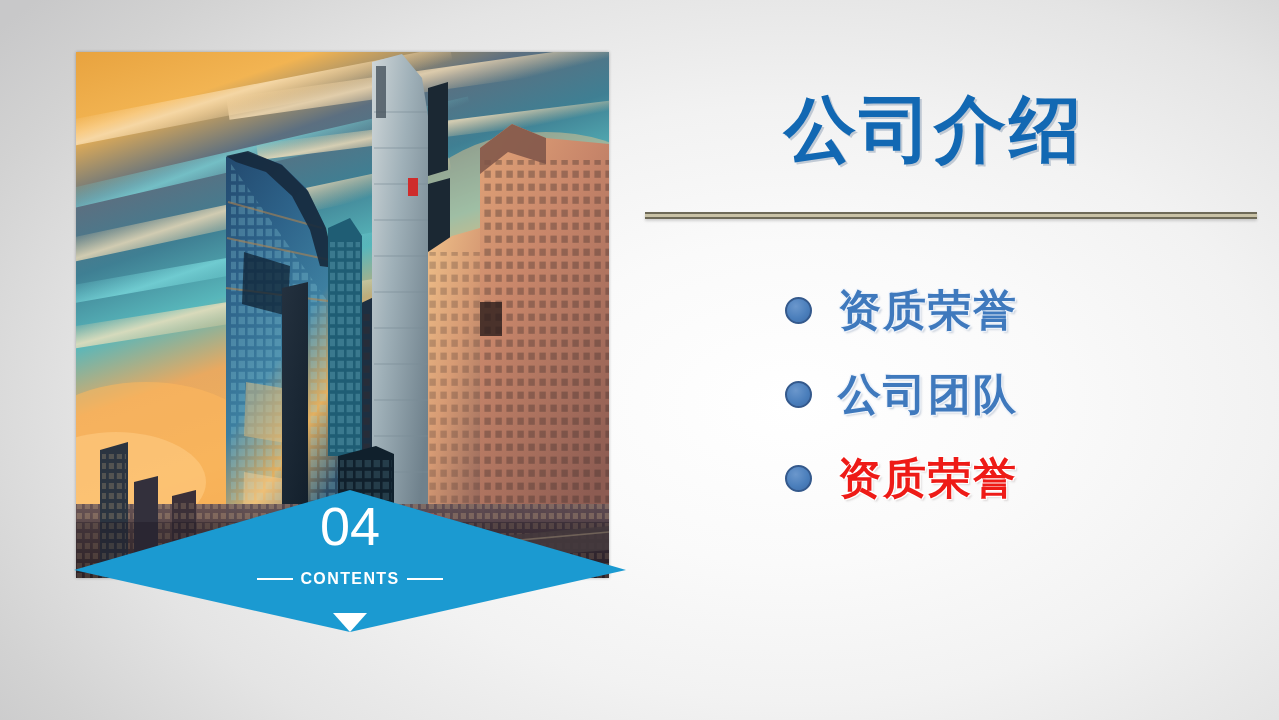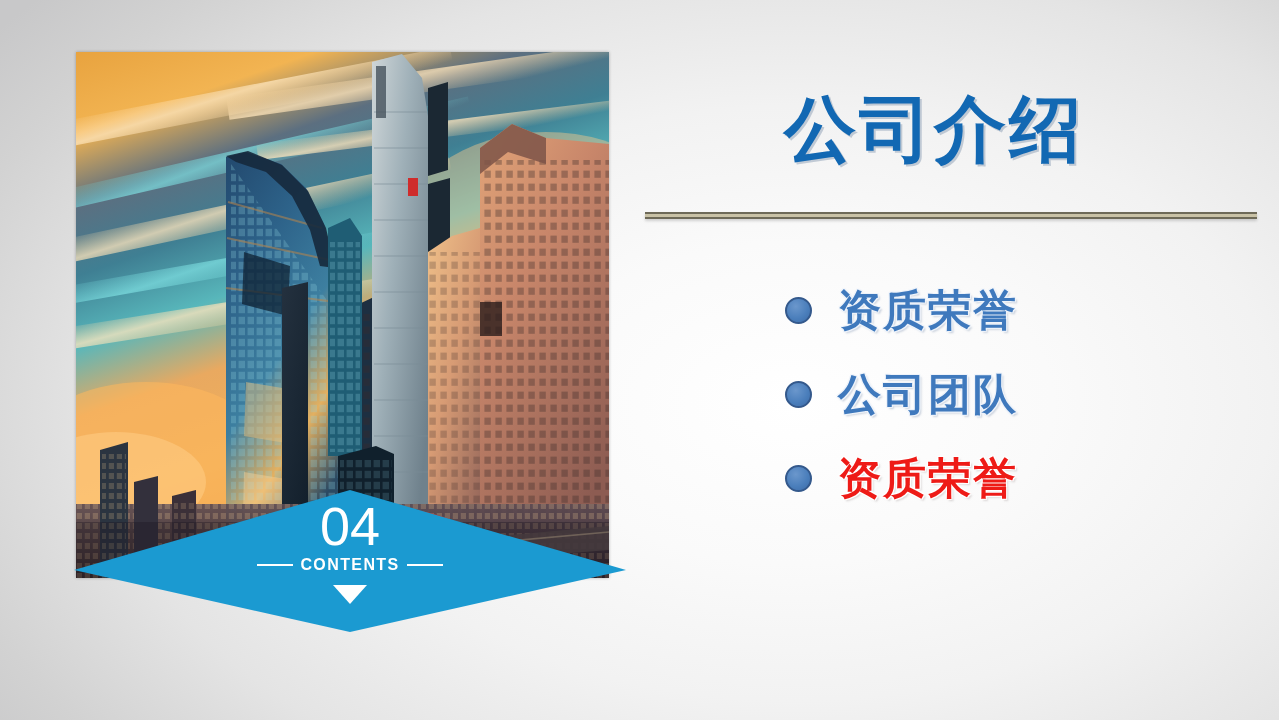--- a/index.html
+++ b/index.html
@@ -59,21 +59,21 @@
 
   .badge-text {
     position: absolute;
     left: 74px;
     top: 490px;
     width: 552px;
     height: 142px;
     display: flex;
     flex-direction: column;
     align-items: center;
-    justify-content: flex-start;
+    justify-content: space-between;
     color: #ffffff;
   }
   .badge-num {
     margin-top: 8px;
     font-size: 54px;
     line-height: 56px;
     font-weight: 400;
     letter-spacing: 0px;
     color: #ffffff;
   }

